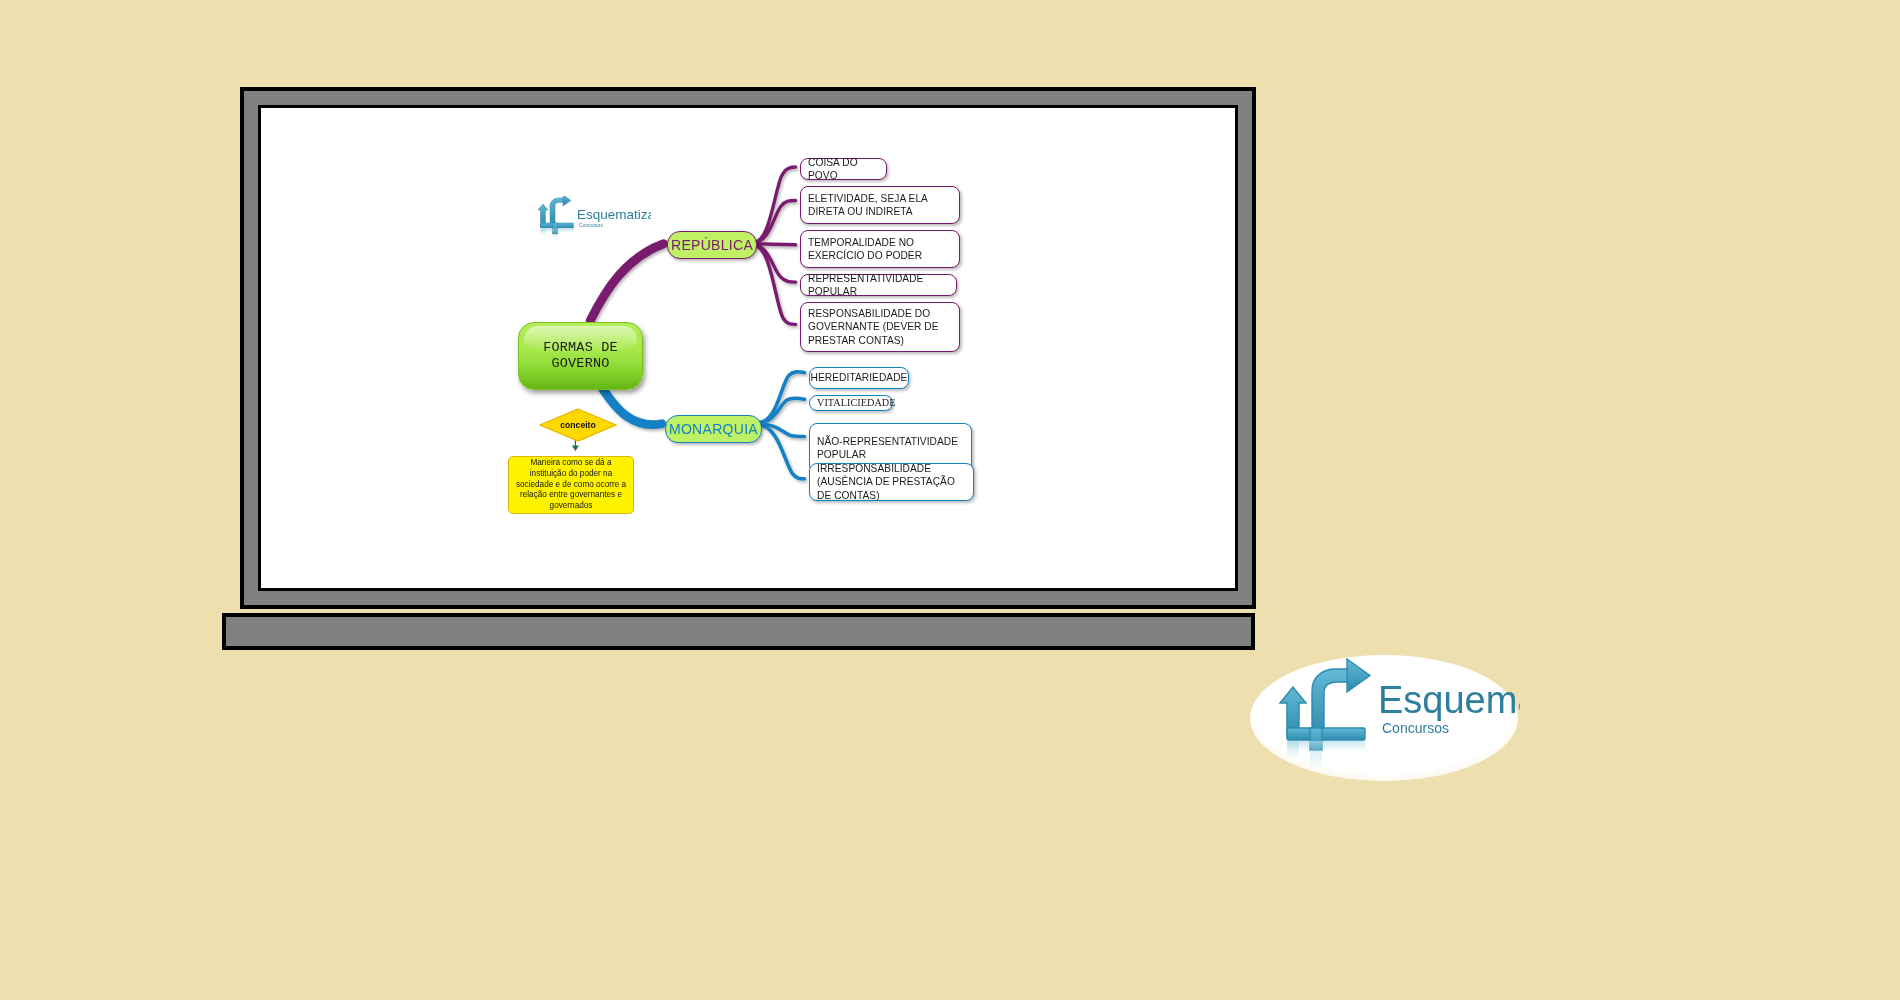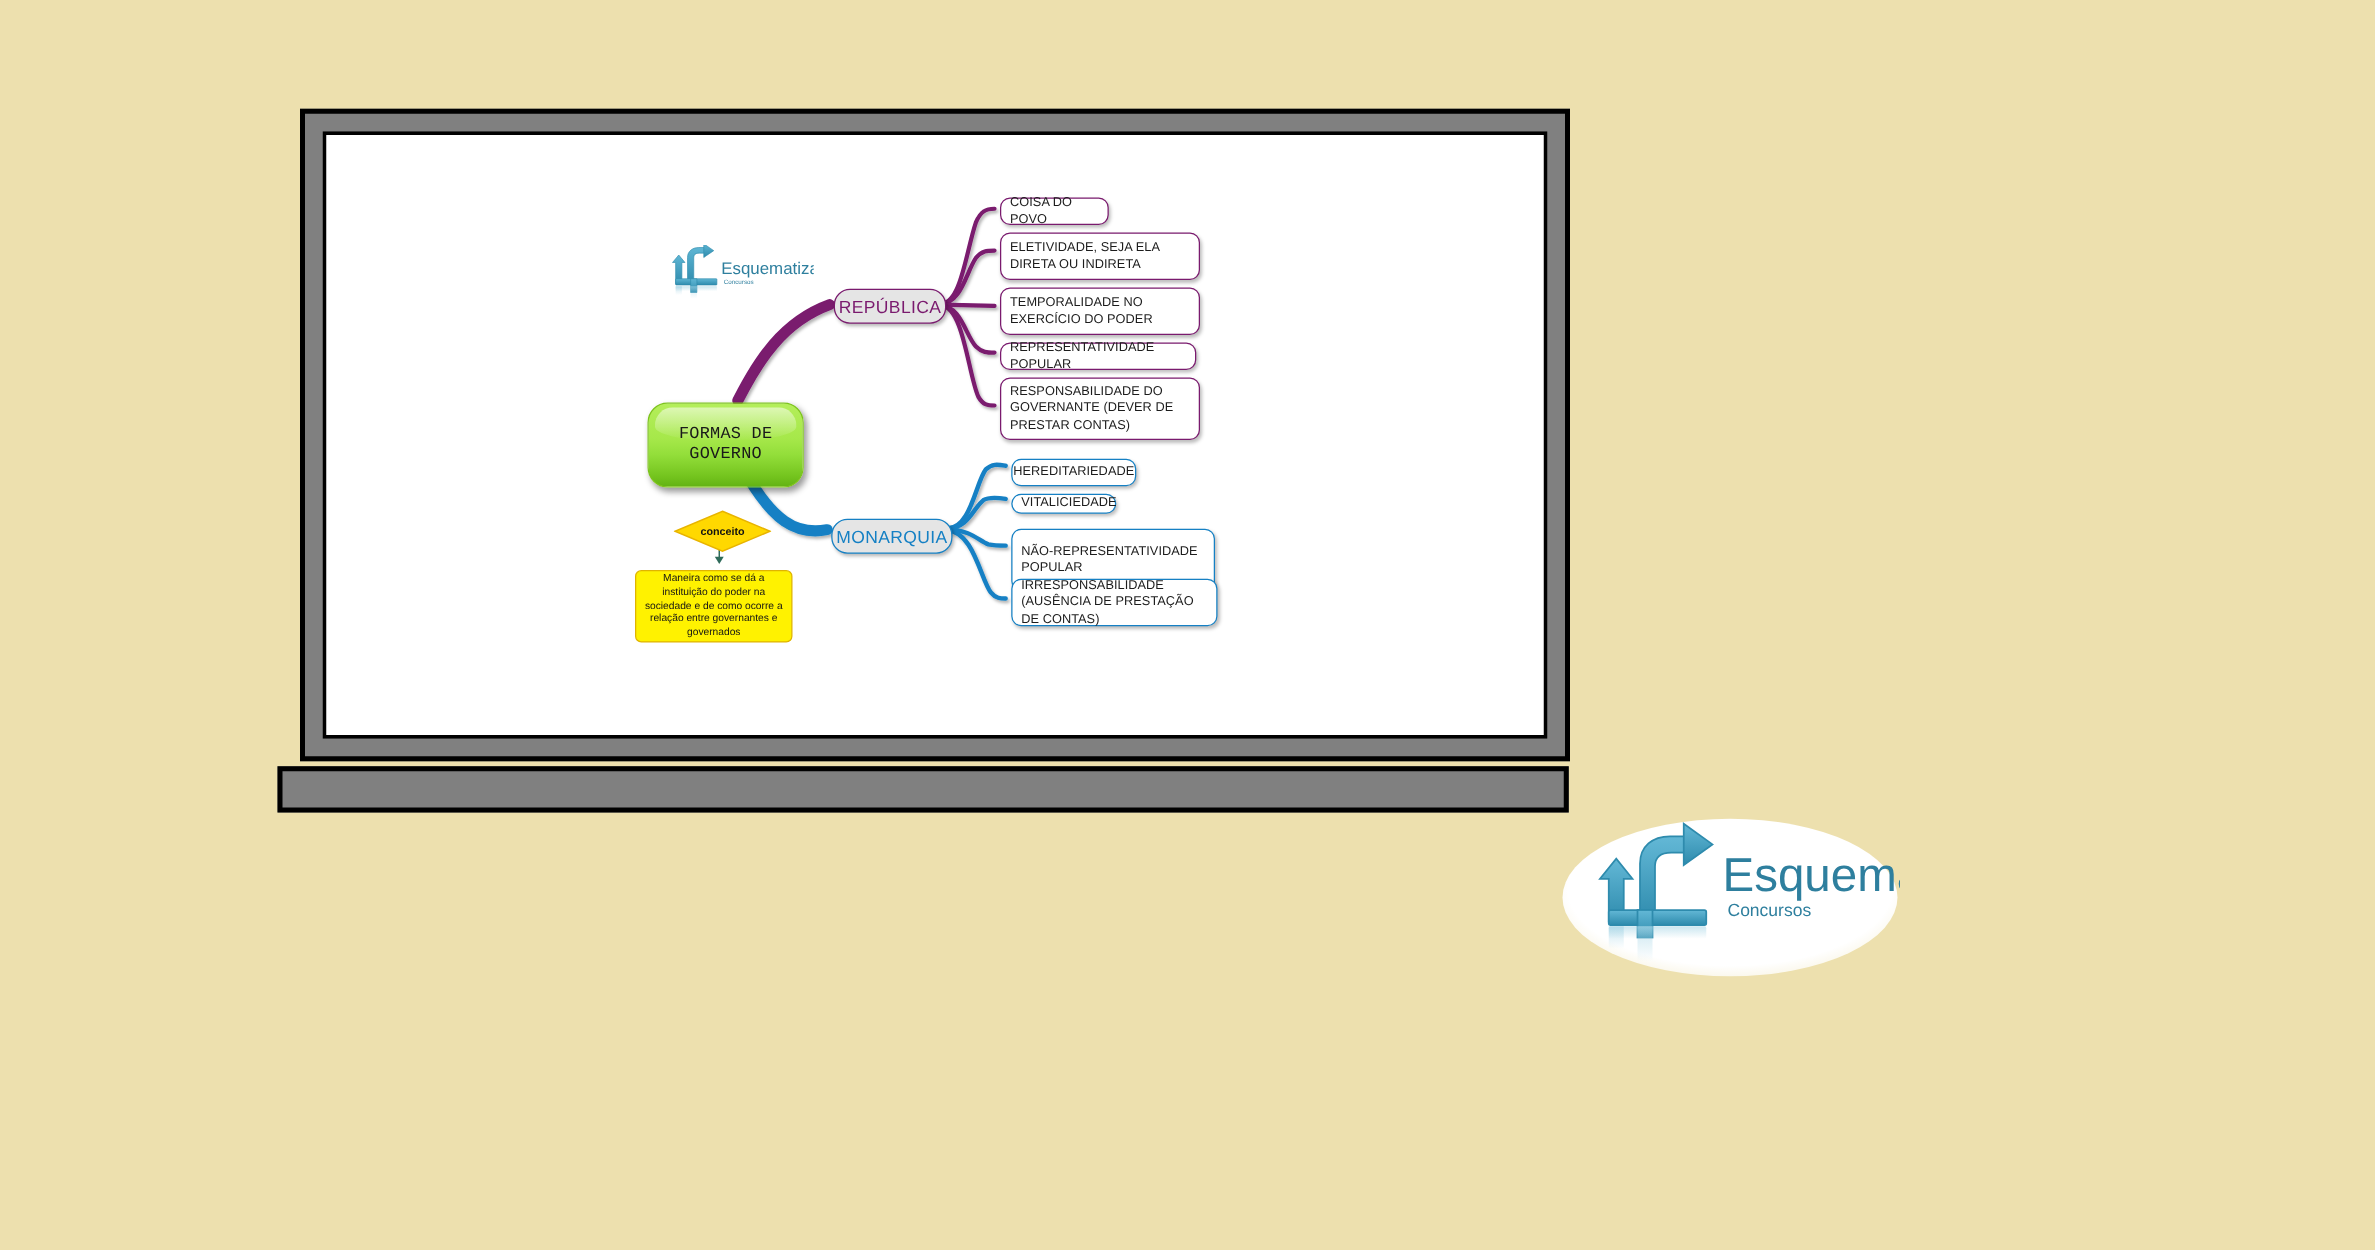--- a/index.html
+++ b/index.html
@@ -105,21 +105,21 @@
     position: relative;
     font-size: 13.5px;
     color: #1A1A1A;
     line-height: 1.22;
     letter-spacing: 0.2px;
   }
 
   
   .hub-node {
     border-radius: 13px;
-    background: #e5e5e5;
+    background: #bef264;
     display: flex;
     align-items: center;
     justify-content: center;
     font-size: 14px;
     letter-spacing: 0.3px;
   }
   #hub-republica {
     left: 406px;
     top: 123px;
     width: 90px;
@@ -160,21 +160,21 @@
   }
 
   
   #leaf-r0 { left: 539px; top: 50px;  width: 87px;  height: 22px; }
   #leaf-r1 { left: 539px; top: 78px;  width: 160px; height: 38px; }
   #leaf-r2 { left: 539px; top: 122px; width: 160px; height: 38px; }
   #leaf-r3 { left: 539px; top: 166px; width: 157px; height: 22px; }
   #leaf-r4 { left: 539px; top: 194px; width: 160px; height: 50px; }
   
   #leaf-m0 { left: 548px; top: 259px; width: 100px; height: 22px; justify-content: center; }
-  #leaf-m1 { left: 548px; top: 287px; width: 84px;  height: 16px; }
+  #leaf-m1 { left: 548px; top: 287px; width: 84px;  height: 16px; font-family: Liberation Serif, serif; }
   #leaf-m2 { left: 548px; top: 315px; width: 163px; height: 50px; }
   #leaf-m3 { left: 548px; top: 355px; width: 165px; height: 38px; }
 
   
   #conceito-diamond {
     left: 278px;
     top: 300px;
     width: 78px;
     height: 34px;
   }

